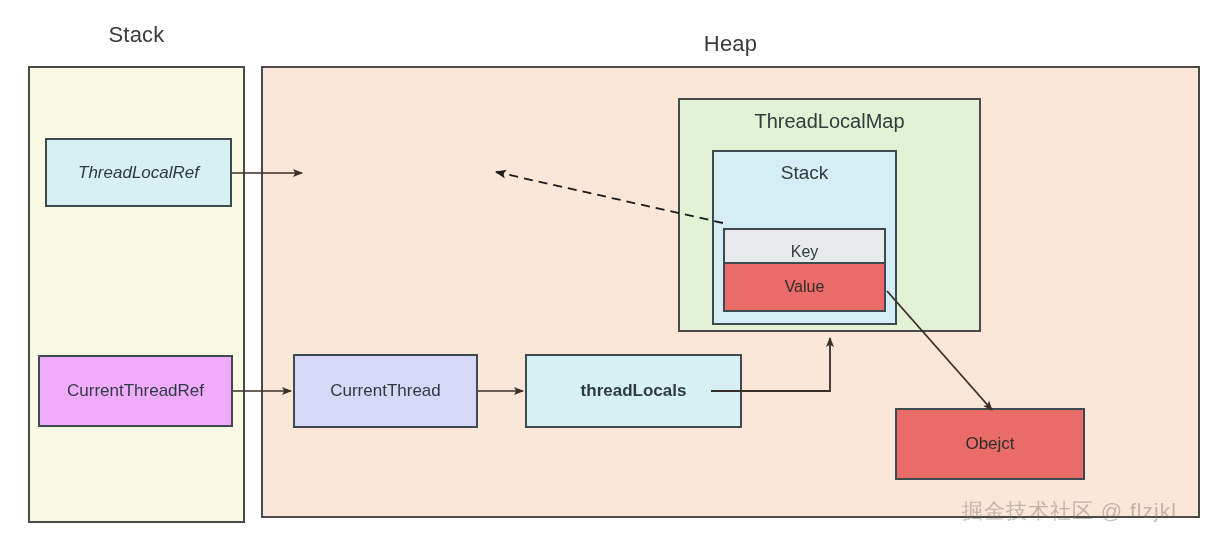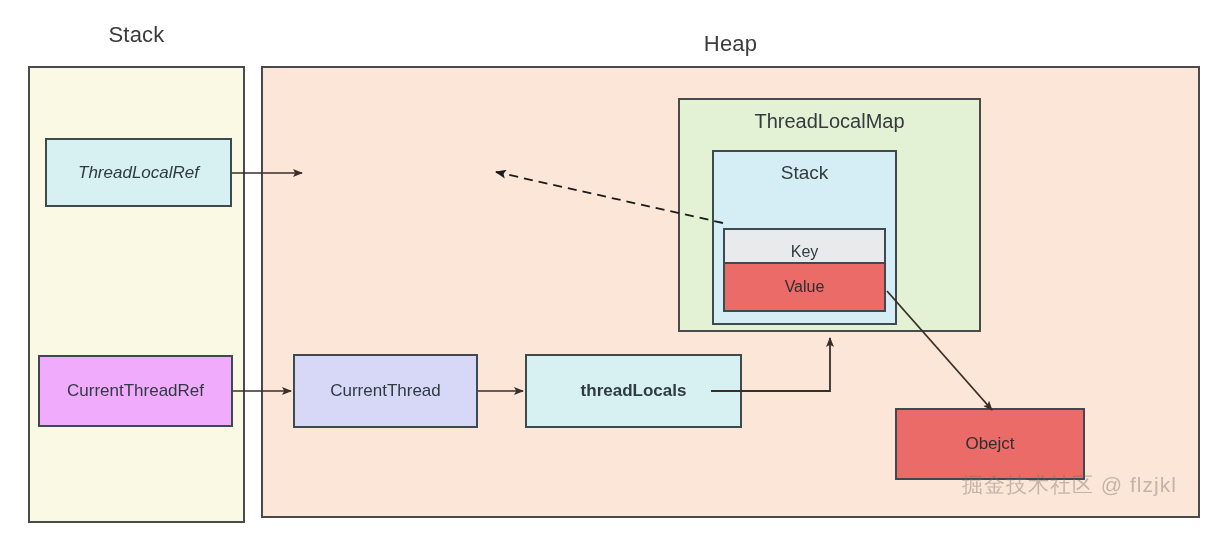--- a/index.html
+++ b/index.html
@@ -116,15 +116,15 @@
 
     <line x1="233" y1="391" x2="291" y2="391" stroke="#3a2e28" stroke-width="1.6" marker-end="url(#arrow)"></line>
 
     <line x1="478" y1="391" x2="523" y2="391" stroke="#3a2e28" stroke-width="1.6" marker-end="url(#arrow)"></line>
 
     <path d="M711,391 L830,391 L830,338" fill="none" stroke="#3a2e28" stroke-width="1.8" marker-end="url(#arrow)"></path>
 
     <line x1="887" y1="291" x2="992" y2="410" stroke="#3a2e28" stroke-width="1.8" marker-end="url(#arrow)"></line>
   </svg>
 
-  <div class="watermark" style="left:962px; top:471px;">掘金技术社区 @ flzjkl</div>
+  <div class="watermark" style="left:962px; top:497px;">掘金技术社区 @ flzjkl</div>
 
 </div>
 
 </body></html>

